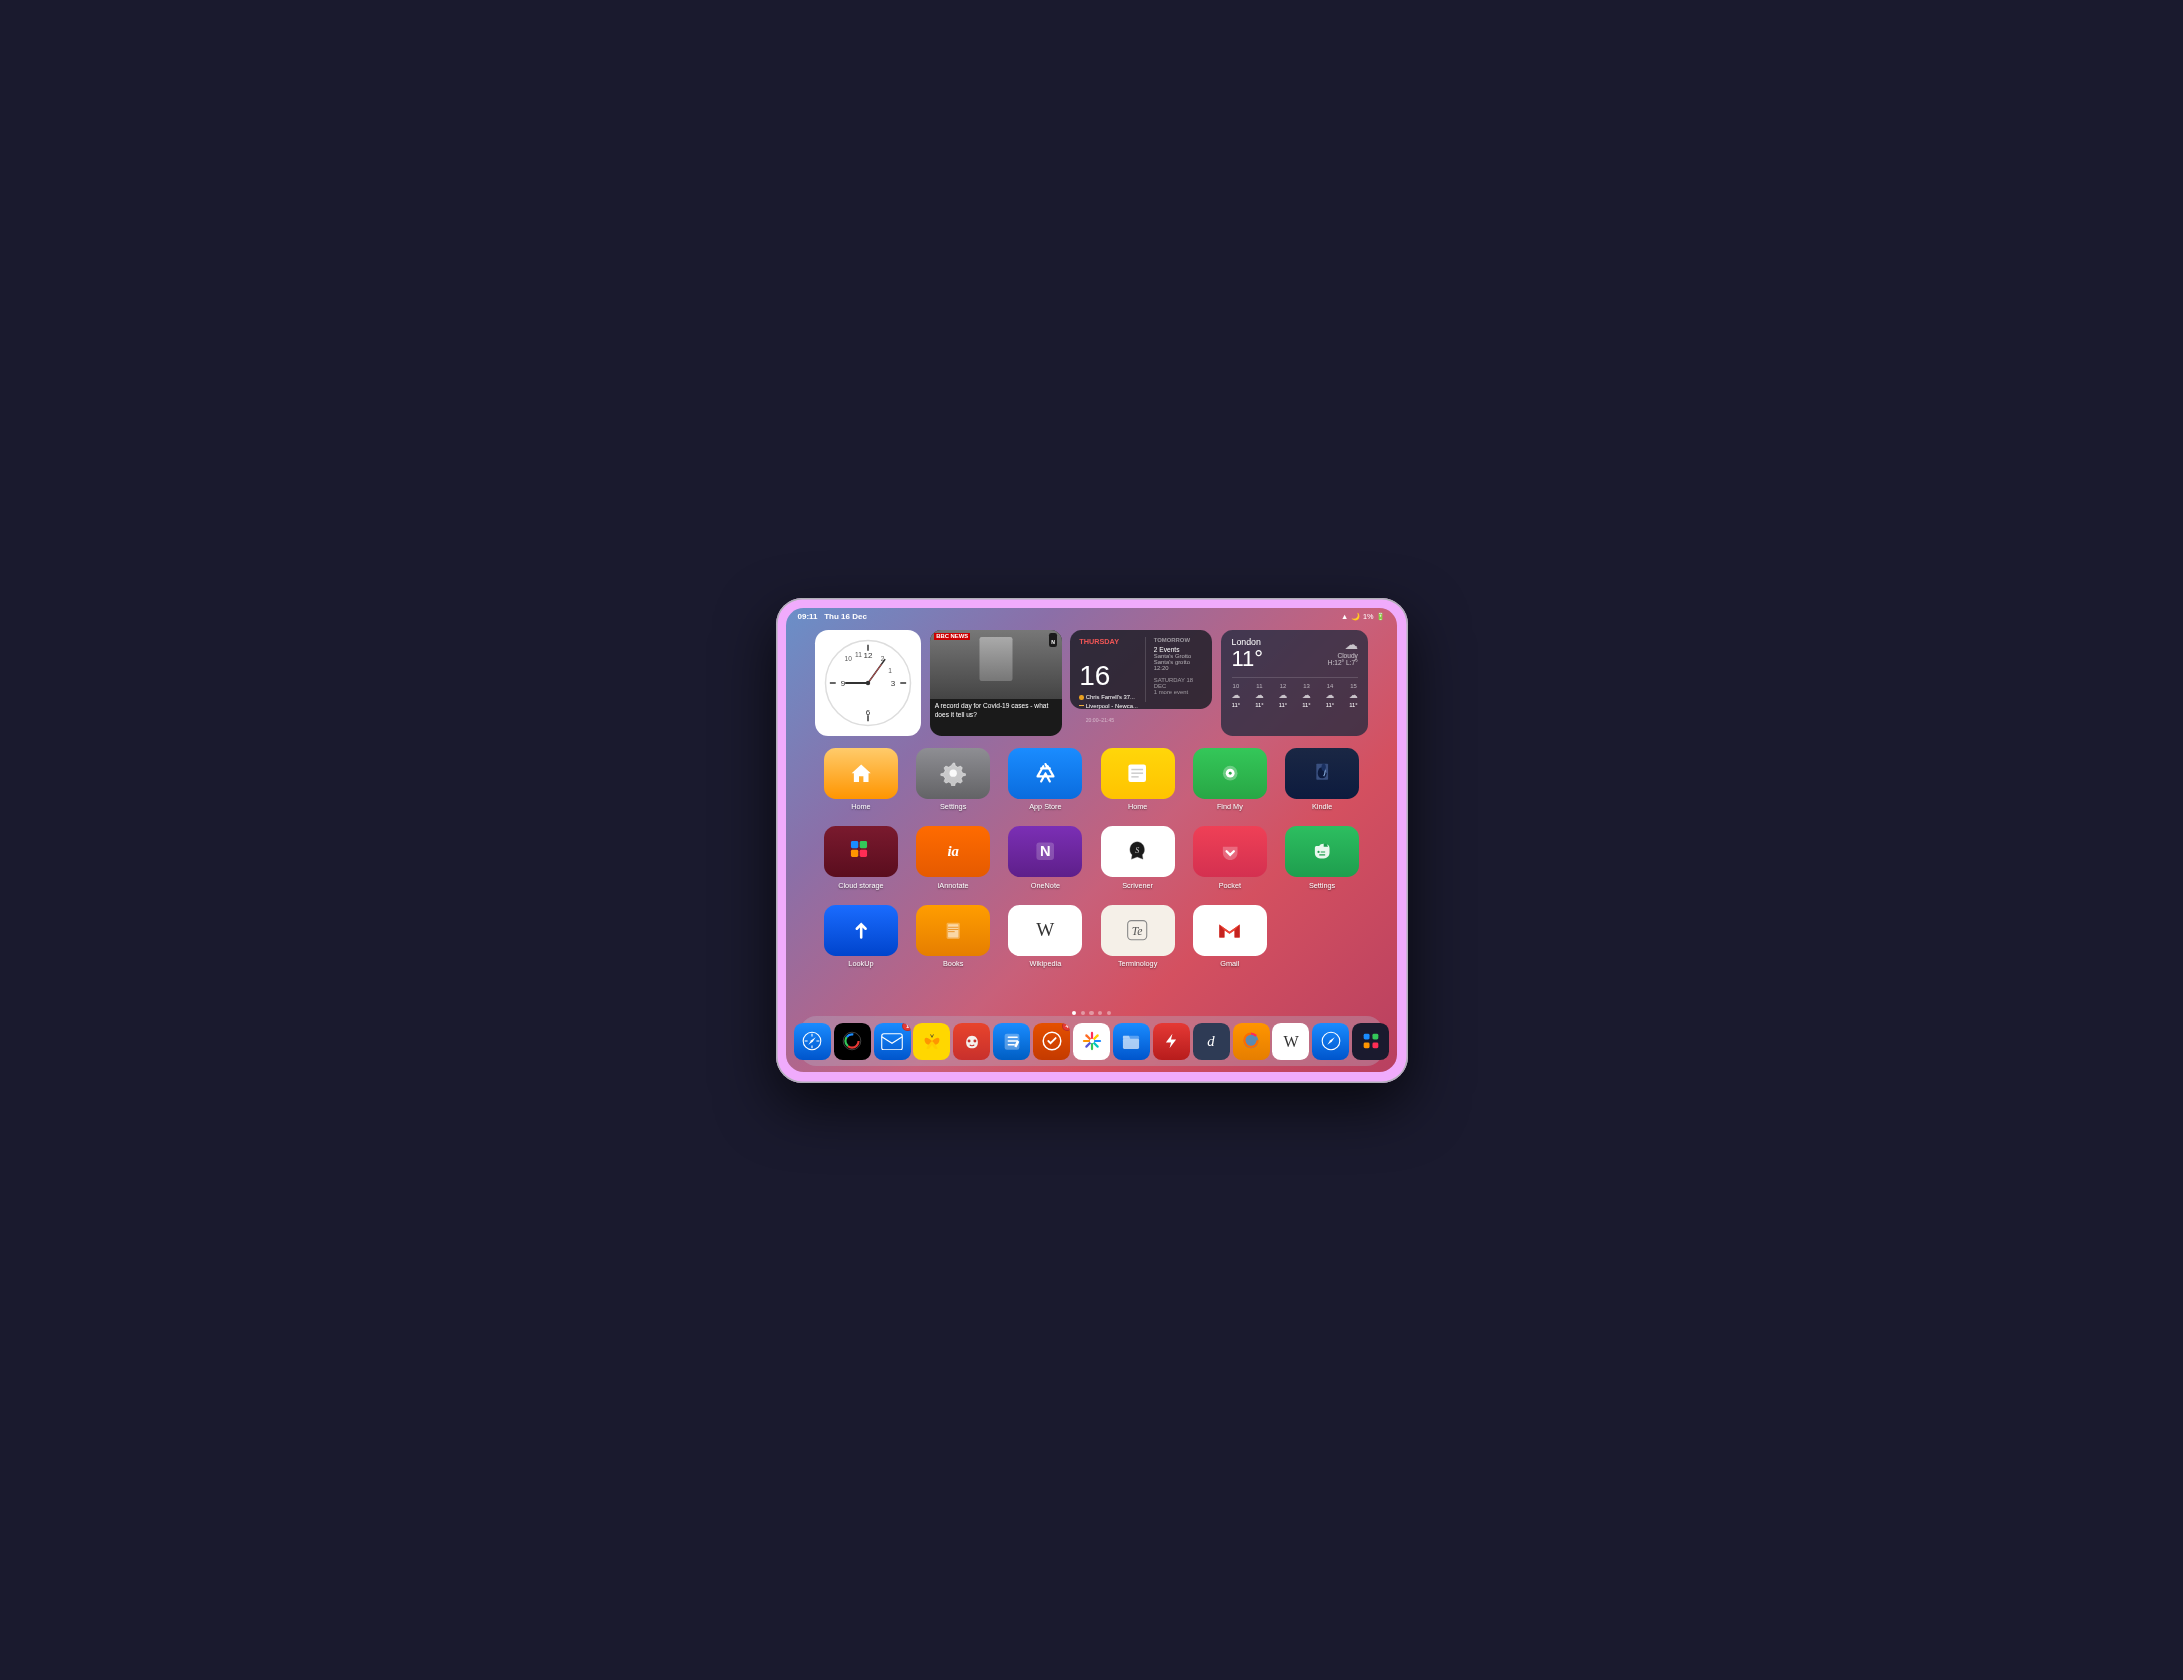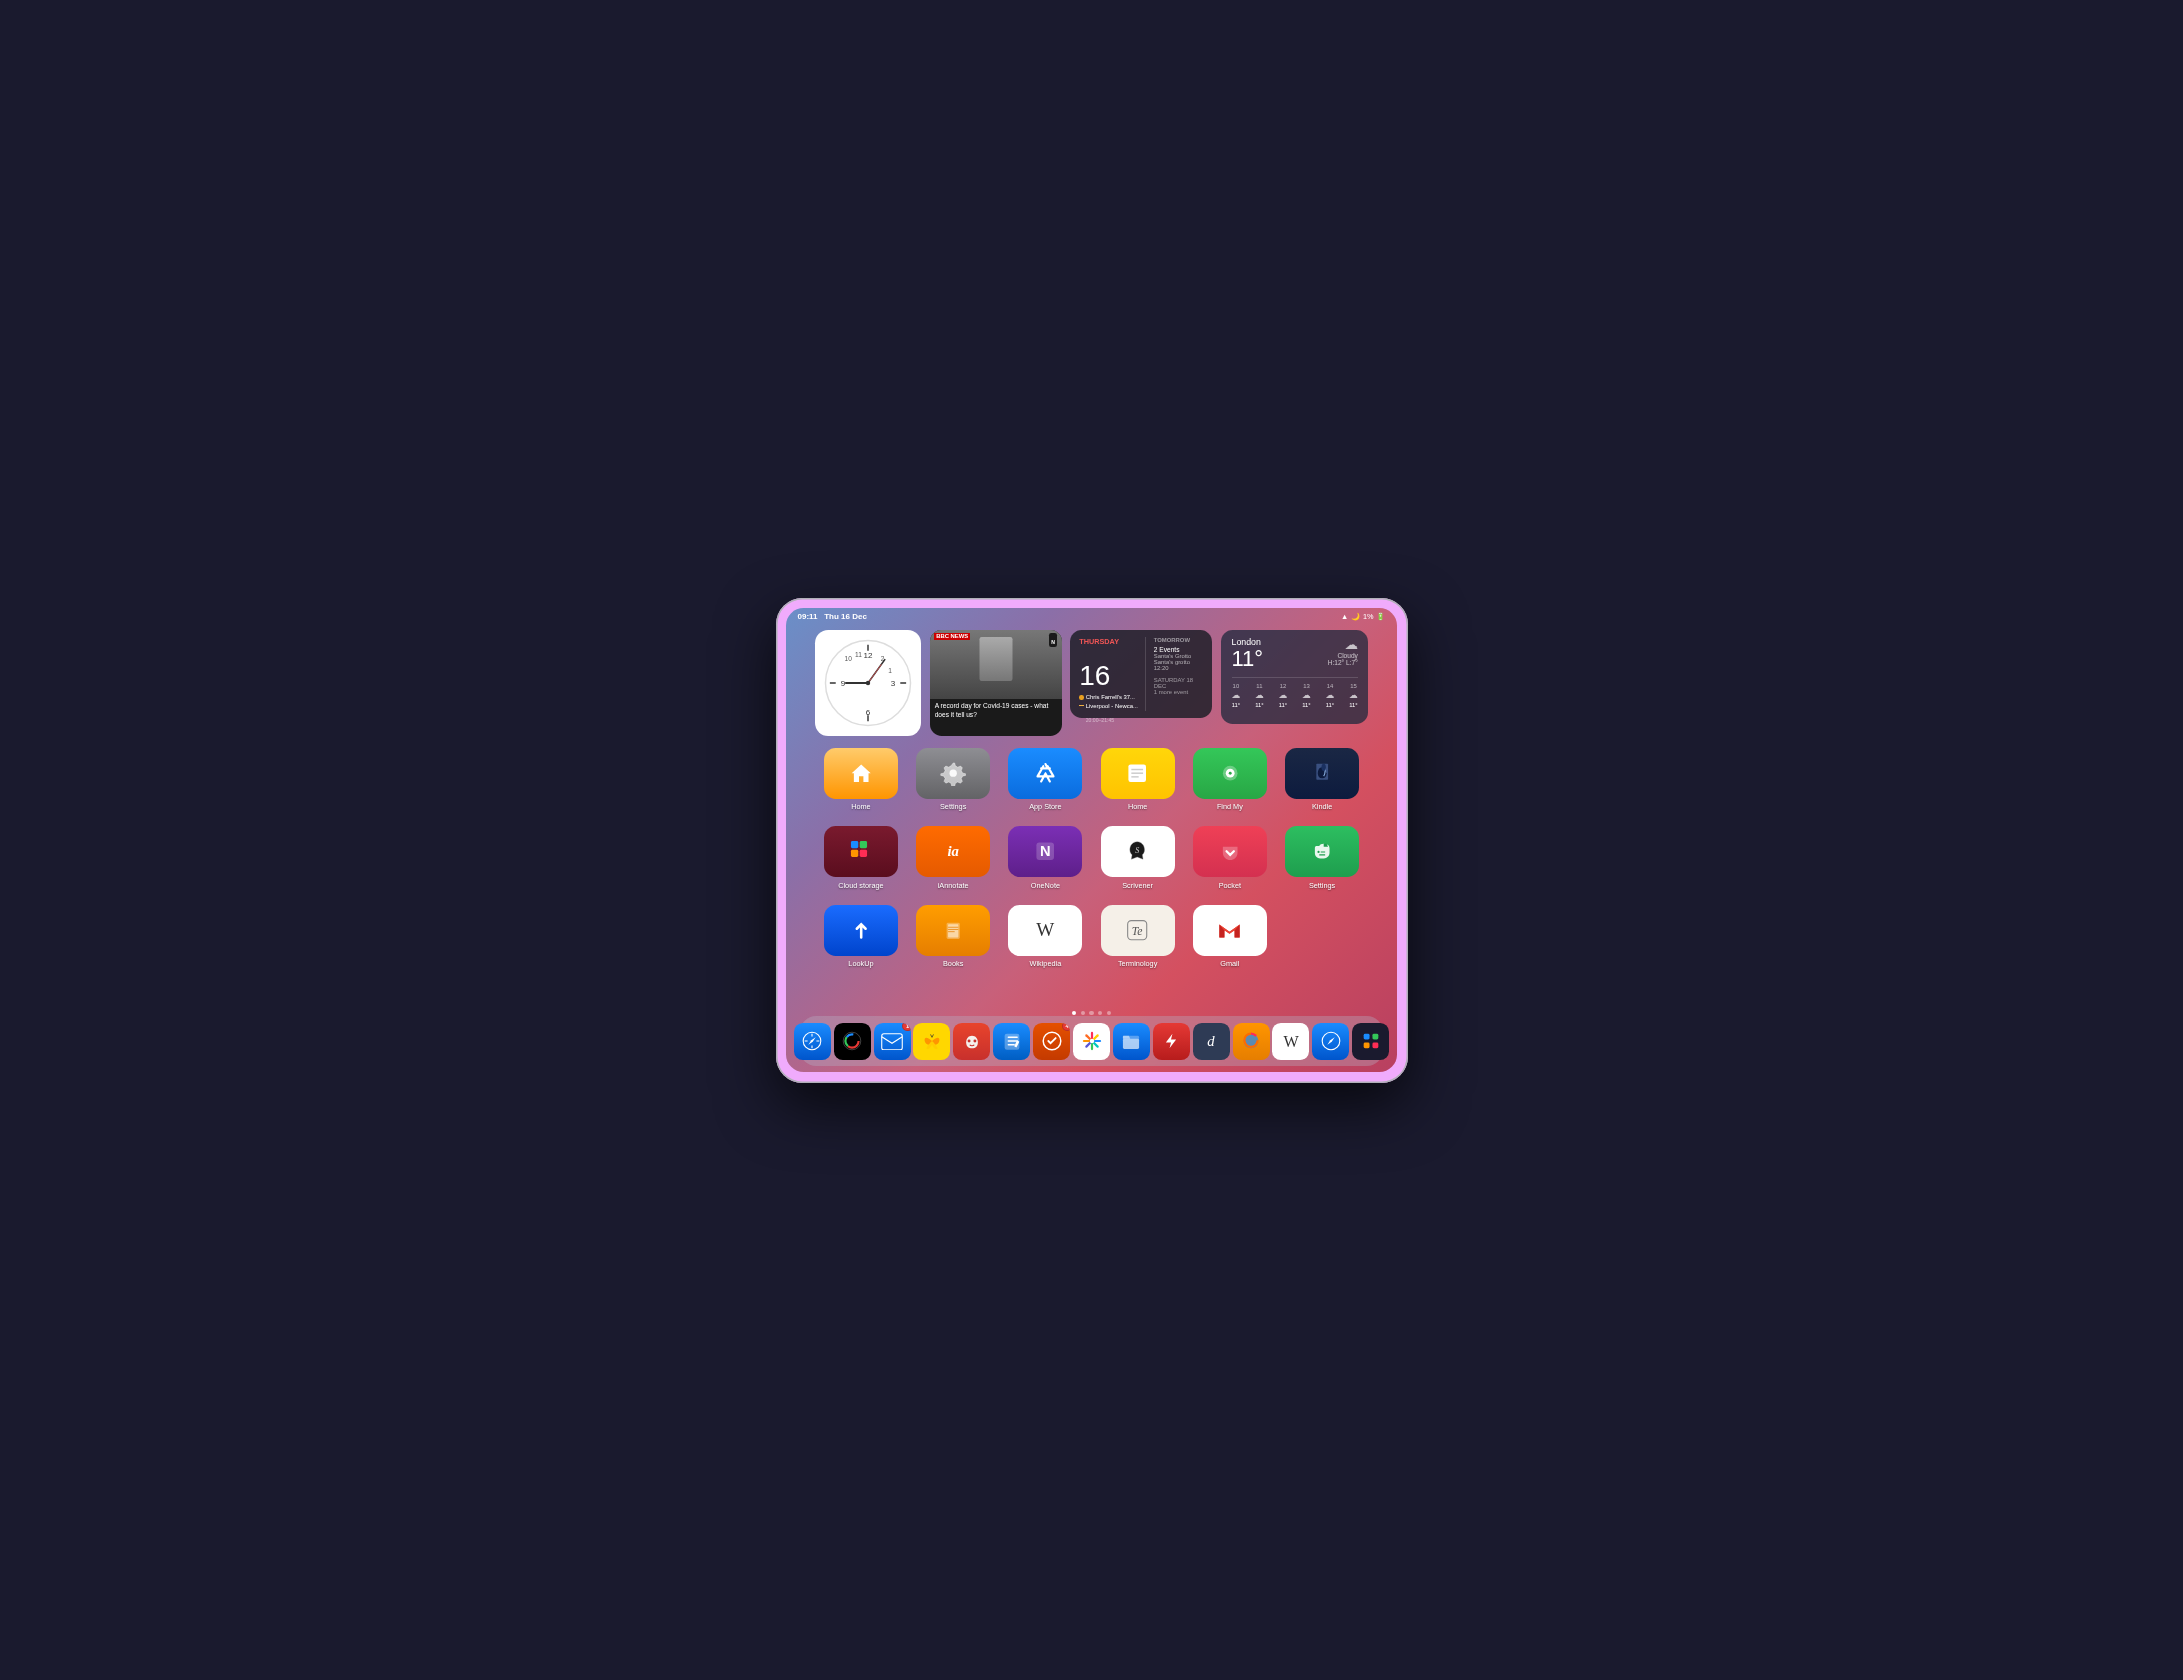--- a/index.html
+++ b/index.html
@@ -109,21 +109,21 @@
     }
     .news-text p {
       color: white;
       font-size: 6.6px;
       line-height: 1.3;
       font-weight: 500;
     }
     
     .calendar-widget {
       flex: 1;
-      height: 88px;
+      height: 79px;
       background: rgba(30,30,40,0.85);
       border-radius: 11.7px;
       padding: 7.3px 8.8px;
       display: flex;
       gap: 7.3px;
     }
     .cal-left {
       flex: 0 0 59px;
     }
     .cal-day-name {
@@ -186,21 +186,21 @@
       margin-top: 5.9px;
       font-weight: 500;
     }
     .cal-sat-ev {
       color: rgba(255,255,255,0.5);
       font-size: 5.9px;
     }
     
     .weather-widget {
       width: 147px;
-      height: 94px;
+      height: 106px;
       background: rgba(30,40,60,0.75);
       border-radius: 11.7px;
       padding: 7.3px 10.3px;
       flex-shrink: 0;
     }
     .weather-city {
       color: white;
       font-size: 8.8px;
       font-weight: 400;
     }

